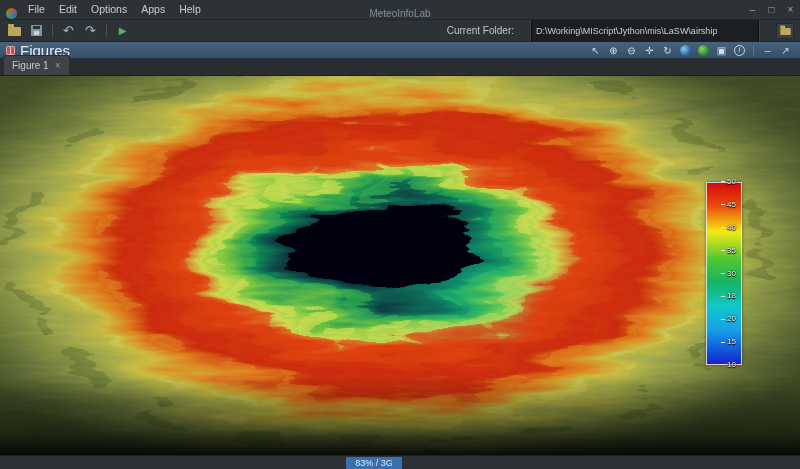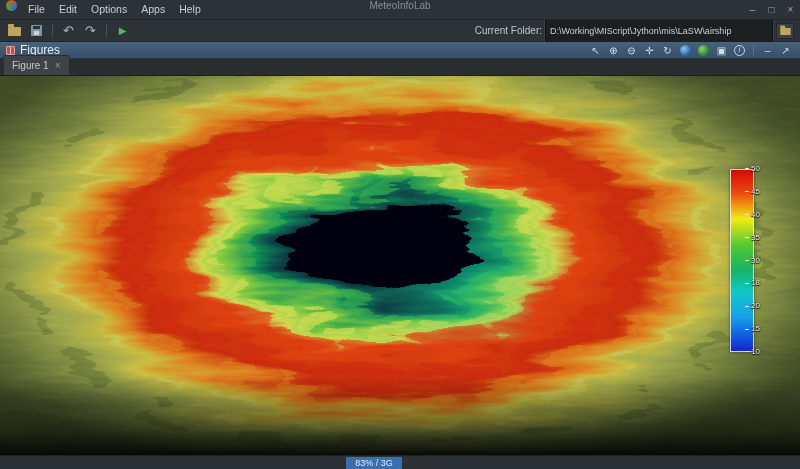--- a/index.html
+++ b/index.html
@@ -2,55 +2,55 @@
 <html><head>
 <meta charset="utf-8">
 <style>
   * { margin:0; padding:0; box-sizing:border-box; }
   html,body { width:800px; height:469px; overflow:hidden; }
   body { font-family:"Liberation Sans", sans-serif; background:#26292c; }
   .window { width:800px; height:469px; display:flex; flex-direction:column; background:#2d3237; }
 
   
   .menubar { position:relative; height:20px; background:#2d3237; border-bottom:1px solid #222629;
-             display:flex; align-items:flex-start; padding-left:4px; flex:0 0 auto; }
+             display:flex; align-items:flex-end; padding-left:4px; flex:0 0 auto; }
   .app-icon { width:11px; height:11px; border-radius:50%; margin:0 4px 0 2px;
               background: conic-gradient(#d85030,#3070c0,#40a050,#d85030); }
   .menu-item { padding:0 7px; font-size:10.5px; color:#c7ccd1; line-height:19px; cursor:default; }
   .win-title { position:absolute; left:0; right:0; text-align:center; font-size:10px; color:#858f97; pointer-events:none; }
   .win-controls { margin-left:auto; display:flex; align-items:center; height:100%; }
   .win-btn { width:19px; text-align:center; color:#9aa4ab; font-size:10px; line-height:19px; }
 
   
   .toolbar { height:22px; background:#2d3237; border-bottom:1px solid #202427;
              display:flex; align-items:center; padding:0 6px 0 5px; gap:3px; flex:0 0 auto; }
   .tb-btn { width:19px; height:18px; display:flex; align-items:center; justify-content:center;
             border-radius:2px; color:#9fb6c4; font-size:13px; }
   .tb-sep { width:1px; height:13px; background:#4a5054; margin:0 3px; }
   .icon-folder { position:relative; width:13px; height:9px; background:#bda75a; border-radius:1px; margin-top:2px; }
   .icon-folder::before { content:""; position:absolute; top:-3px; left:0; width:6px; height:3px;
                          background:#bda75a; border-radius:1px 1px 0 0; }
   .icon-save { position:relative; width:11px; height:11px; background:#7d96a8; border-radius:1px; }
   .icon-save::before { content:""; position:absolute; top:1px; left:2px; width:7px; height:3px; background:#2d3237; }
   .icon-save::after  { content:""; position:absolute; bottom:1px; left:3px; width:5px; height:4px; background:#c8d4dc; }
   .run-glyph { color:#55b65c; font-size:10px; }
-  .cf-group { margin-left:auto; display:flex; align-items:center; gap:3px; }
+  .cf-group { margin-left:auto; display:flex; align-items:center; gap:17px; }
   .cf-label { font-size:10px; color:#c0c6ca; }
   .cf-input { width:228px; height:31px; background:#1b1f22; border:1px solid #0e1113; outline:1px solid #3a4045;
               color:#c9ced2; font-size:9px; padding:0 4px; font-family:"Liberation Sans", sans-serif; }
   .browse-btn { width:18px; height:16px; background:#3a4045; border:1px solid #24282b; border-radius:2px;
                 display:flex; align-items:center; justify-content:center; }
   .icon-folder.small { transform:scale(0.8); }
 
   
   .panel-header { height:17px; background:linear-gradient(180deg,#47637e,#374f67); border-bottom:1px solid #24313f;
                   display:flex; align-items:center; padding:0 7px 0 6px; gap:5px; flex:0 0 auto; }
   .panel-icon { width:9px; height:9px; background:#c0504a; border:1px solid #e0a29e; border-radius:1px;
                 background-image:linear-gradient(90deg, transparent 45%, #e8c8c4 45%, #e8c8c4 55%, transparent 55%); }
-  .panel-title { font-size:12px; color:#e6edf3; }
+  .panel-title { font-size:15px; color:#e6edf3; }
   .ph-group { margin-left:auto; display:flex; align-items:center; gap:3px; }
   .ph-btn { min-width:15px; height:15px; display:flex; align-items:center; justify-content:center;
             color:#d4dde4; font-size:10px; }
   .ph-sep { width:1px; height:11px; background:#5a7188; margin:0 3px; }
   .icon-globe1 { width:11px; height:11px; border-radius:50%;
                  background: radial-gradient(circle at 35% 35%, #8cc8ec, #2868b0 65%, #1a4a80); }
   .icon-globe2 { width:11px; height:11px; border-radius:50%;
                  background: radial-gradient(circle at 35% 35%, #8ed06a, #2a8a3a 65%, #1c5c28); }
   .icon-info-c { width:11px; height:11px; border-radius:50%; border:1px solid #cfd8df; color:#cfd8df;
                  font-size:8px; font-style:italic; display:flex; align-items:center; justify-content:center; line-height:1; }
@@ -62,21 +62,21 @@
          display:flex; align-items:center; gap:6px; padding:0 8px; }
   .tab-label { font-size:10px; color:#c4c9cd; }
   .tab-close { font-size:10px; color:#8f979d; line-height:1; }
 
   
   .figure { position:relative; flex:1 1 auto; overflow:hidden; background:#6e7a42; }
   .storm-svg { position:absolute; inset:0; width:100%; height:100%; display:block; }
   .grain { opacity:0.22; mix-blend-mode:overlay; }
 
   
-  .colorbar { position:absolute; left:706px; top:93px; width:24px; height:183px;margin-left:24px; }
+  .colorbar { position:absolute; left:706px; top:106px; width:36px; height:183px; }
   .cb-bar { width:100%; height:100%; border:1px solid rgba(238,238,226,0.85); box-shadow:0 0 3px rgba(0,0,0,0.5); }
   .cb-labels { position:absolute; left:15px; top:-4px; height:calc(100% + 8px);
                display:flex; flex-direction:column; justify-content:space-between; }
   .cb-labels span { font-size:8px; color:#f2f2e8; line-height:1; white-space:nowrap;
                     text-shadow:0 0 2px #000, 0 1px 1px #000; }
   .cb-labels span::before { content:""; display:inline-block; width:4px; height:1px; background:#e8e8de;
                             margin-right:2px; vertical-align:middle; }
 
   
   .statusbar { height:14px; background:#2c3136; border-top:1px solid #1e2124; flex:0 0 auto;

